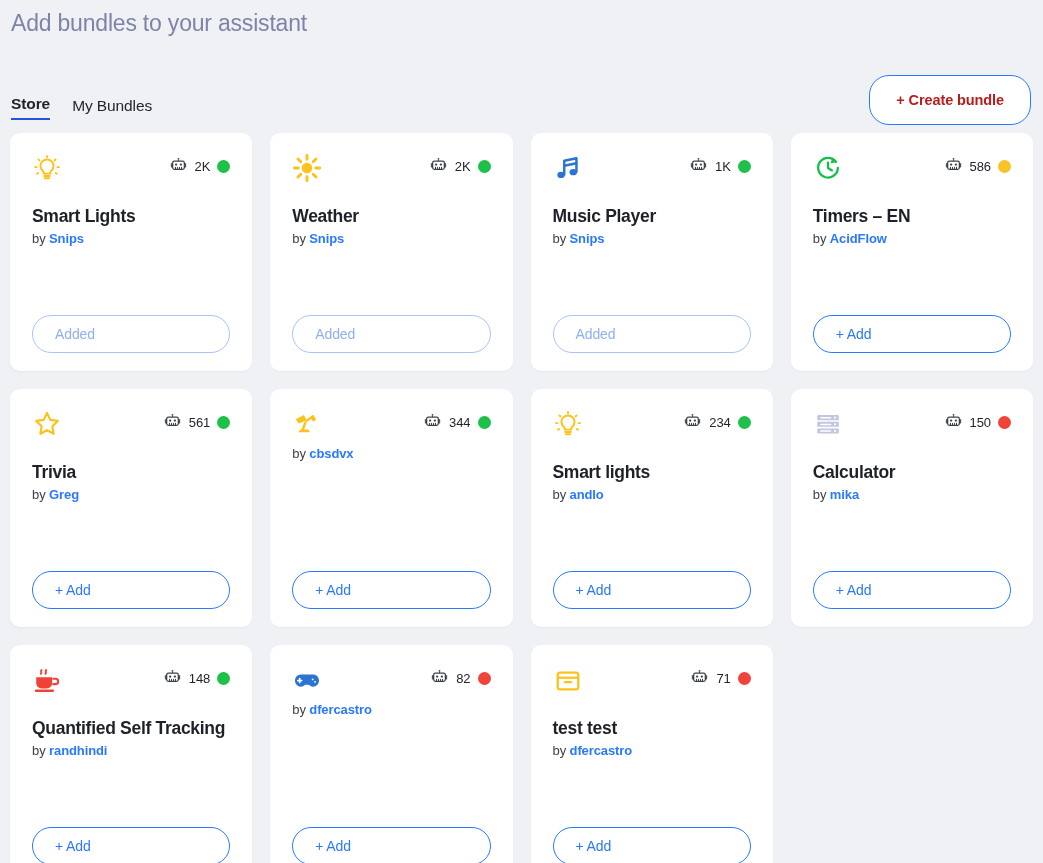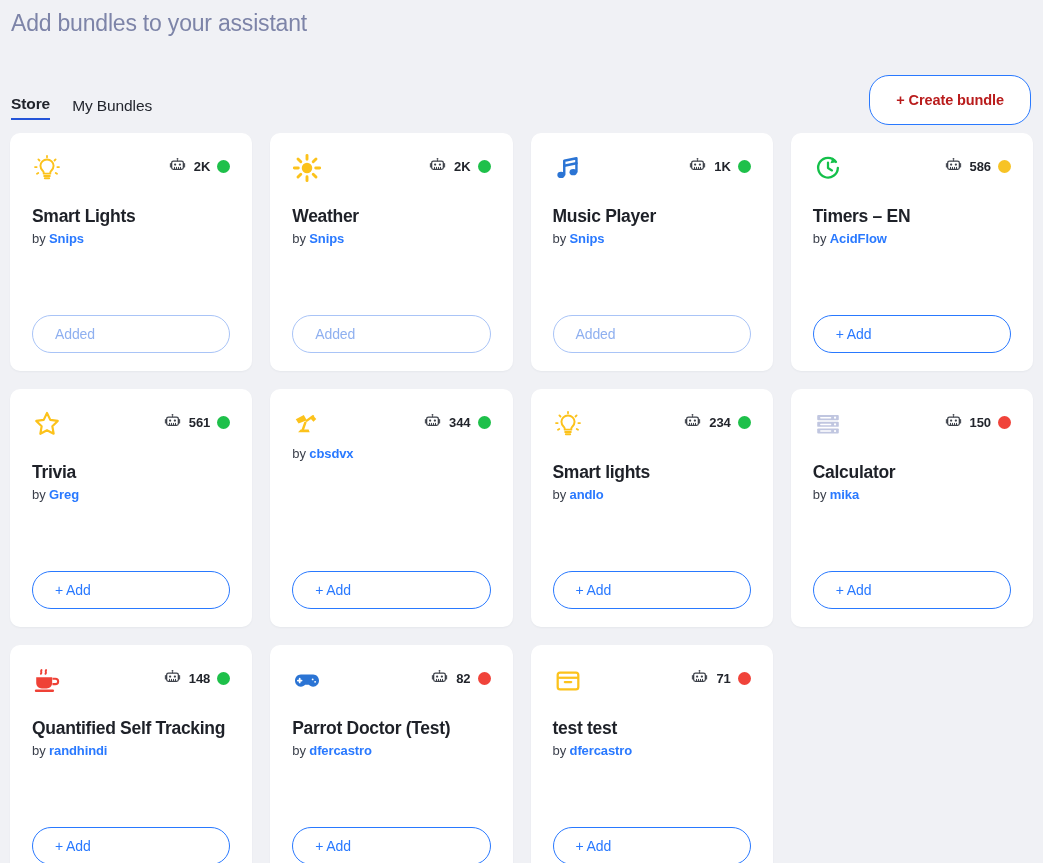--- a/index.html
+++ b/index.html
@@ -92,21 +92,21 @@
     justify-content: space-between;
     height: 34px;
   }
 
   .bundle-icon { width: 30px; height: 30px; display: block; flex-shrink: 0; }
 
   .meta { display: flex; align-items: center; gap: 7px; padding-top: 4px; }
   .robot-icon { width: 19px; height: 19px; display: block; }
   .count {
     font-size: 13px;
-    font-weight: 700;
+    font-weight: 400;
     color: #22252c;
     letter-spacing: -0.1px;
   }
   .dot { width: 13px; height: 13px; border-radius: 50%; display: block; }
 
   .card-title {
     font-size: 17.5px;
     font-weight: 700;
     color: #1e2128;
     line-height: 1.3;
@@ -465,21 +465,20 @@
     <g stroke="#3c4049" stroke-width="1.3" stroke-linecap="round">
       <path d="M8.2 13.1v1.6M10.7 13.1v1.6M13.3 13.1v1.6M15.8 13.1v1.6"></path>
       <path d="M3 8.3v4.3M21 8.3v4.3"></path>
     </g>
             </svg>
           </span>
         <span class="count">82</span>
         <span class="dot" style="background:#f0433a"></span>
       </span>
     </div>
-    <div class="card-title">Parrot Doctor (Test)</div>
     <div class="byline"><span>by </span><span class="author">dfercastro</span></div>
     <div class="spacer"></div>
     <button class="action-btn add">+ Add</button>
   </div>
     <div class="card">
     <div class="card-top">
       <span class="bundle-icon"><svg viewBox="0 0 32 32" fill="none">
         <rect x="5" y="8" width="22" height="18" rx="2.6" stroke="#fcc21b" stroke-width="2.4"></rect>
         <path d="M5.4 13.6h21.2" stroke="#fcc21b" stroke-width="2.4"></path>
         <path d="M12.6 18.2h6.8" stroke="#fcc21b" stroke-width="2.4" stroke-linecap="round"></path>

